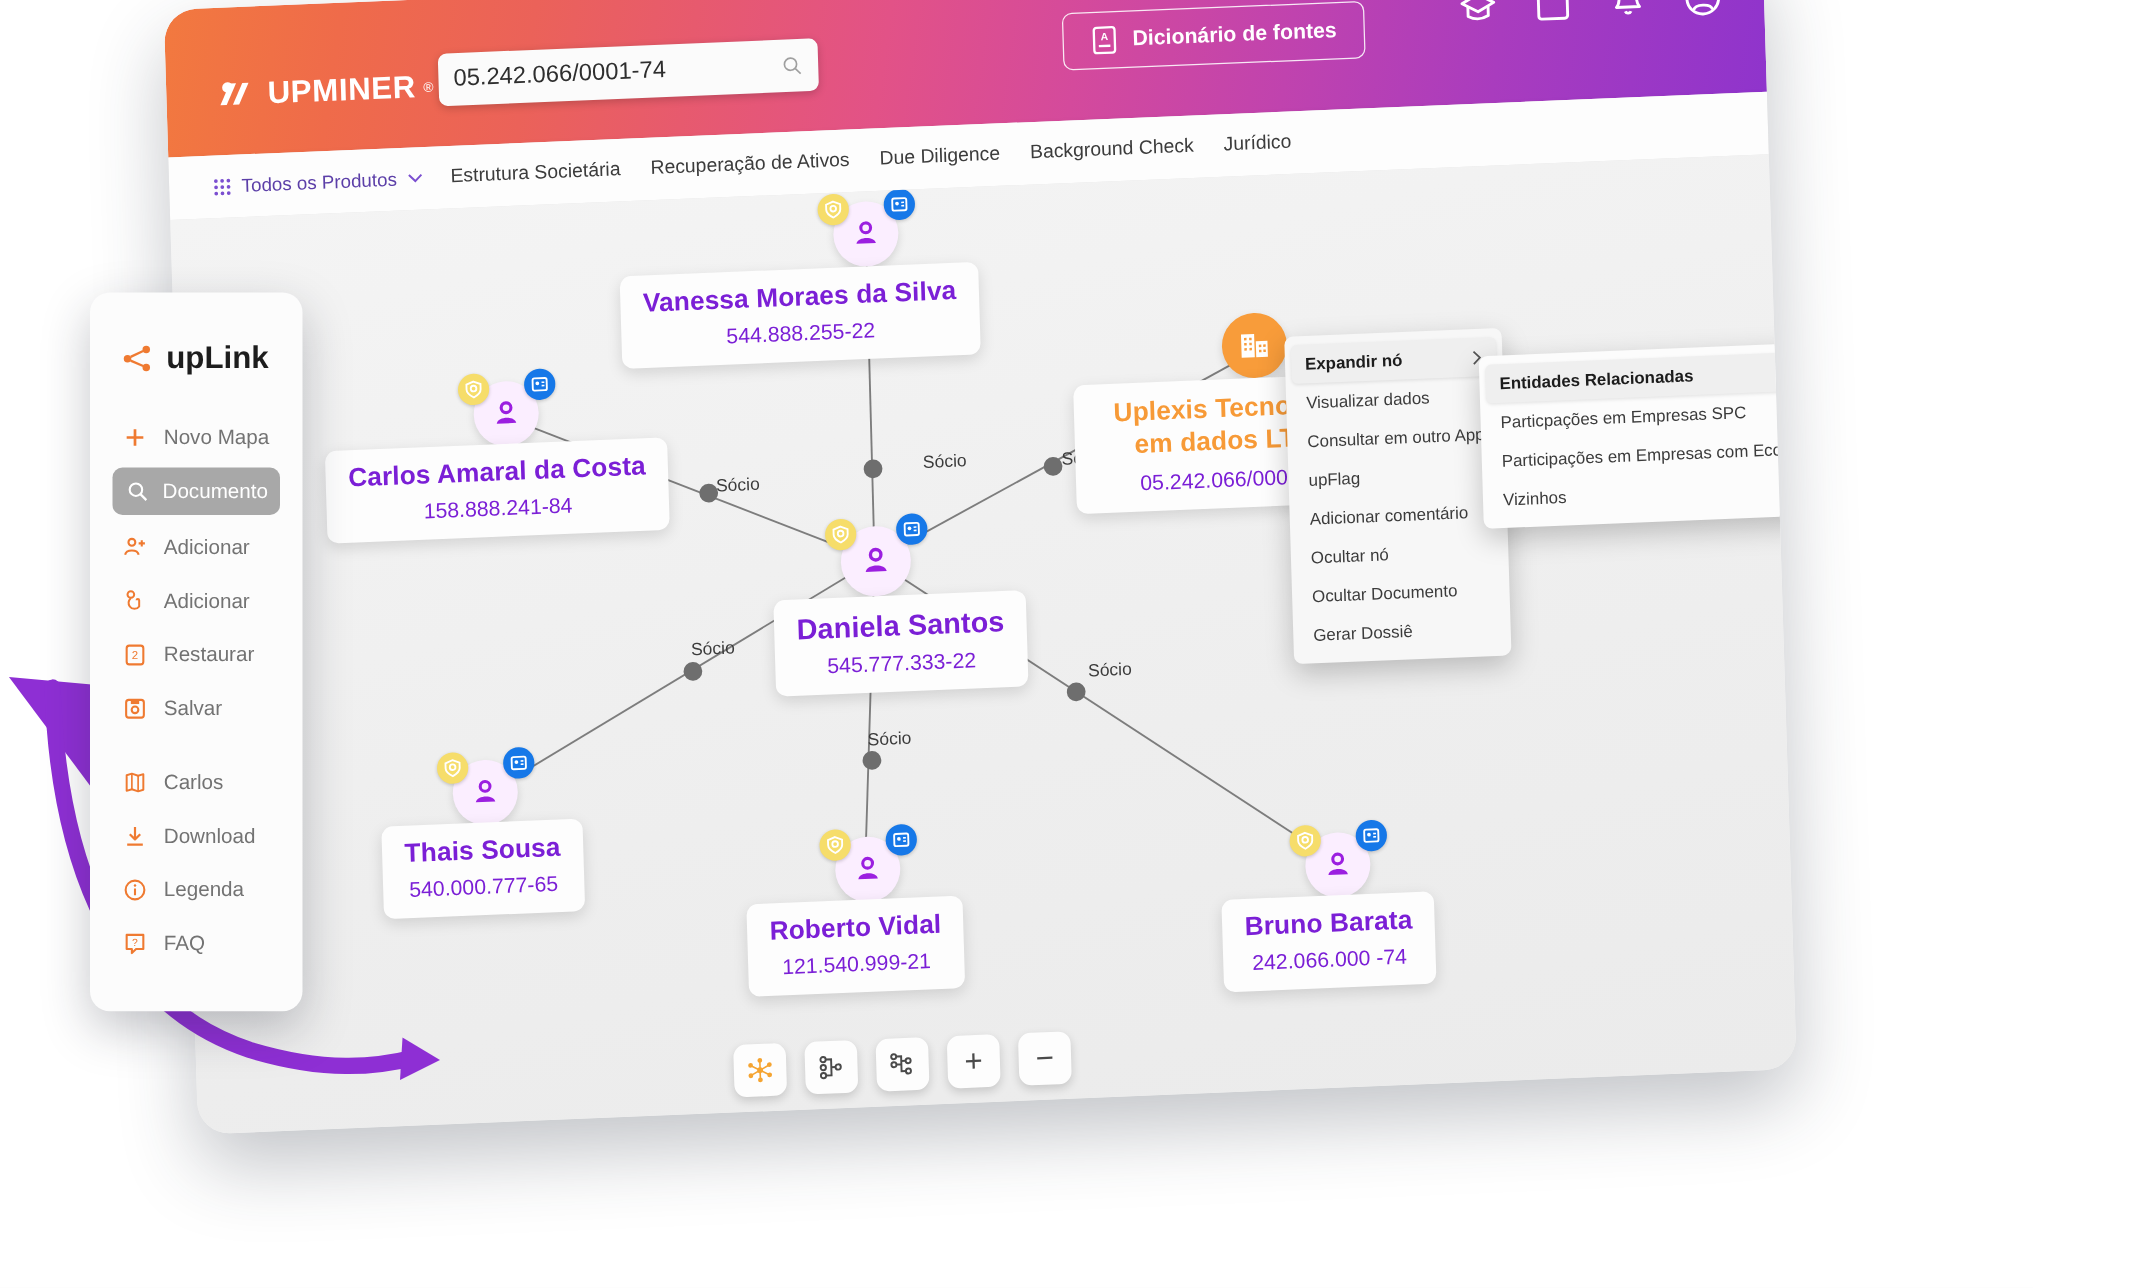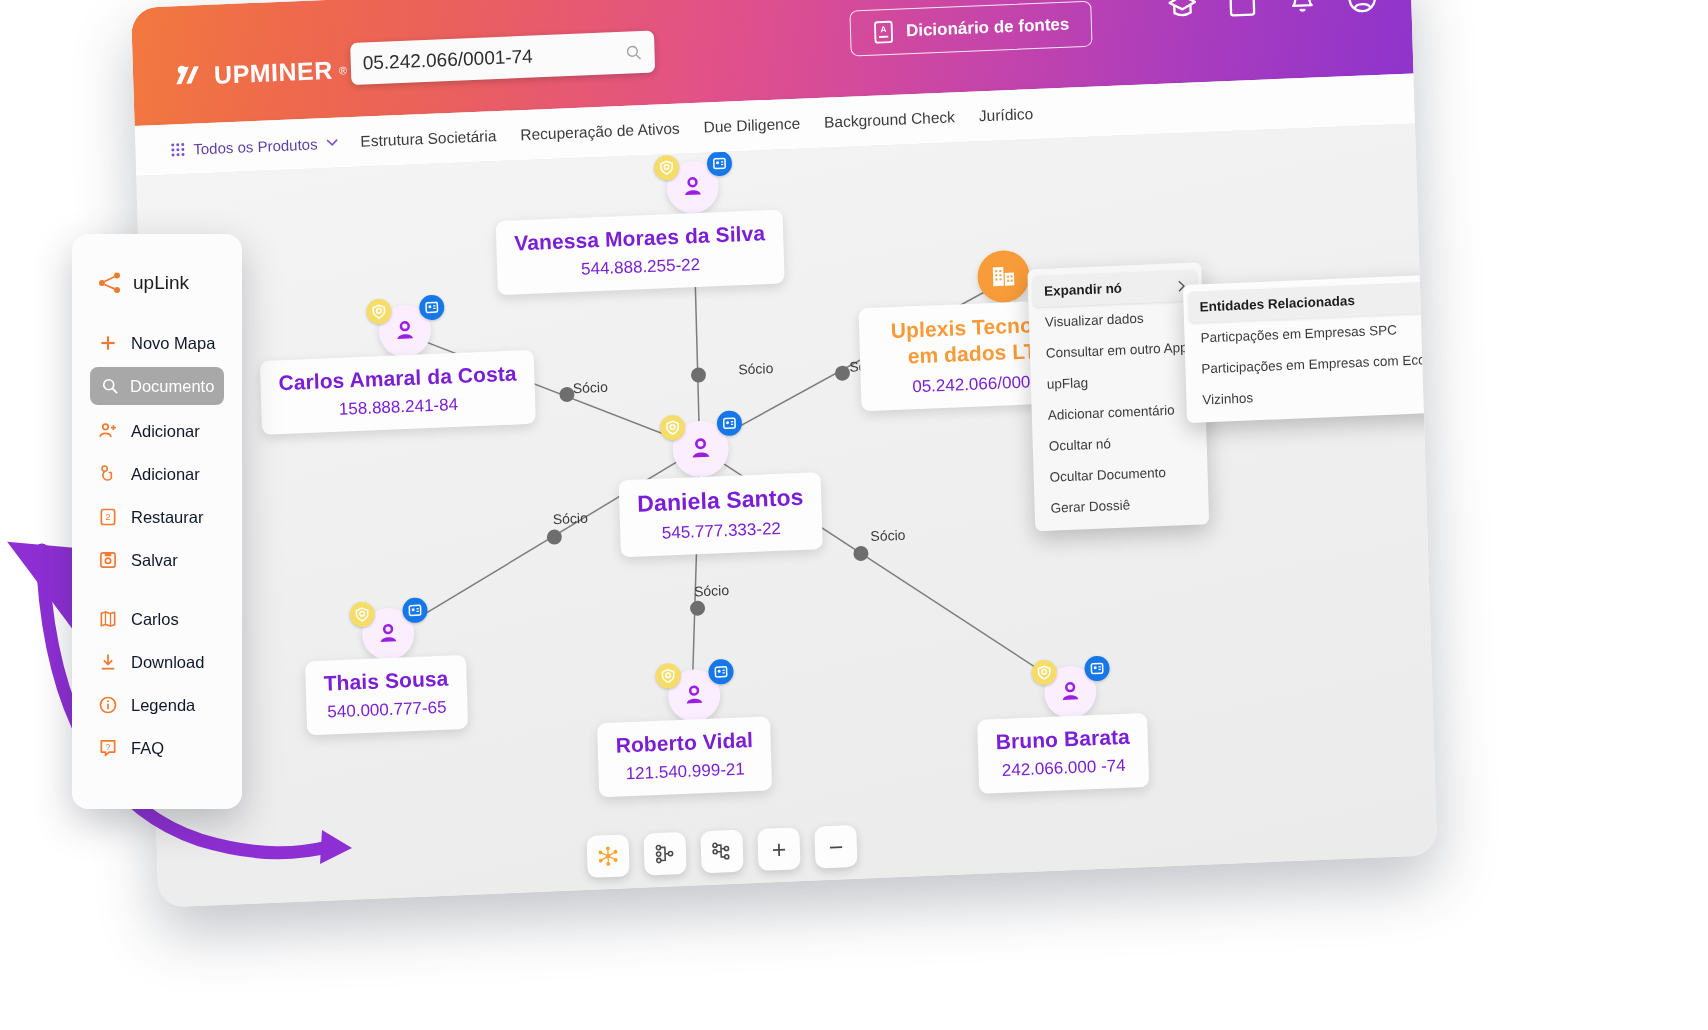--- a/index.html
+++ b/index.html
@@ -198,25 +198,25 @@
     background: #fcfcfc;
     border-radius: 16px;
     box-shadow: 0 14px 38px rgba(30,35,50,.26);
     padding: 26px 0 0 0;
     z-index: 60;
   }
   .sp-brand {
     display: flex; align-items: center; gap: 11px;
     padding: 12px 0 0 26px; margin-bottom: 30px;
   }
-  .sp-brand-text { font-size: 19px; font-weight: 400; color: #1d1d1d; }
+  .sp-brand-text { font-size: 25px; font-weight: 700; color: #1d1d1d; }
   .sp-item {
     display: flex; align-items: center; gap: 13px;
     padding: 9px 0 9px 26px;
-    font-size: 16.5px; color: #0f172a; cursor: pointer;
+    font-size: 16.5px; color: #737373; cursor: pointer;
     margin-bottom: 5px;
   }
   .sp-item.highlight {
     background: #a8a8a8; color:#fff;
     margin: 0 18px 7px 18px; padding-left: 10px;
     border-radius: 8px; justify-content: flex-start; gap: 10px;
   }
   .sp-gap { height: 16px; }
   .sp-icon { width: 20px; height: 20px; flex: none; }
 

